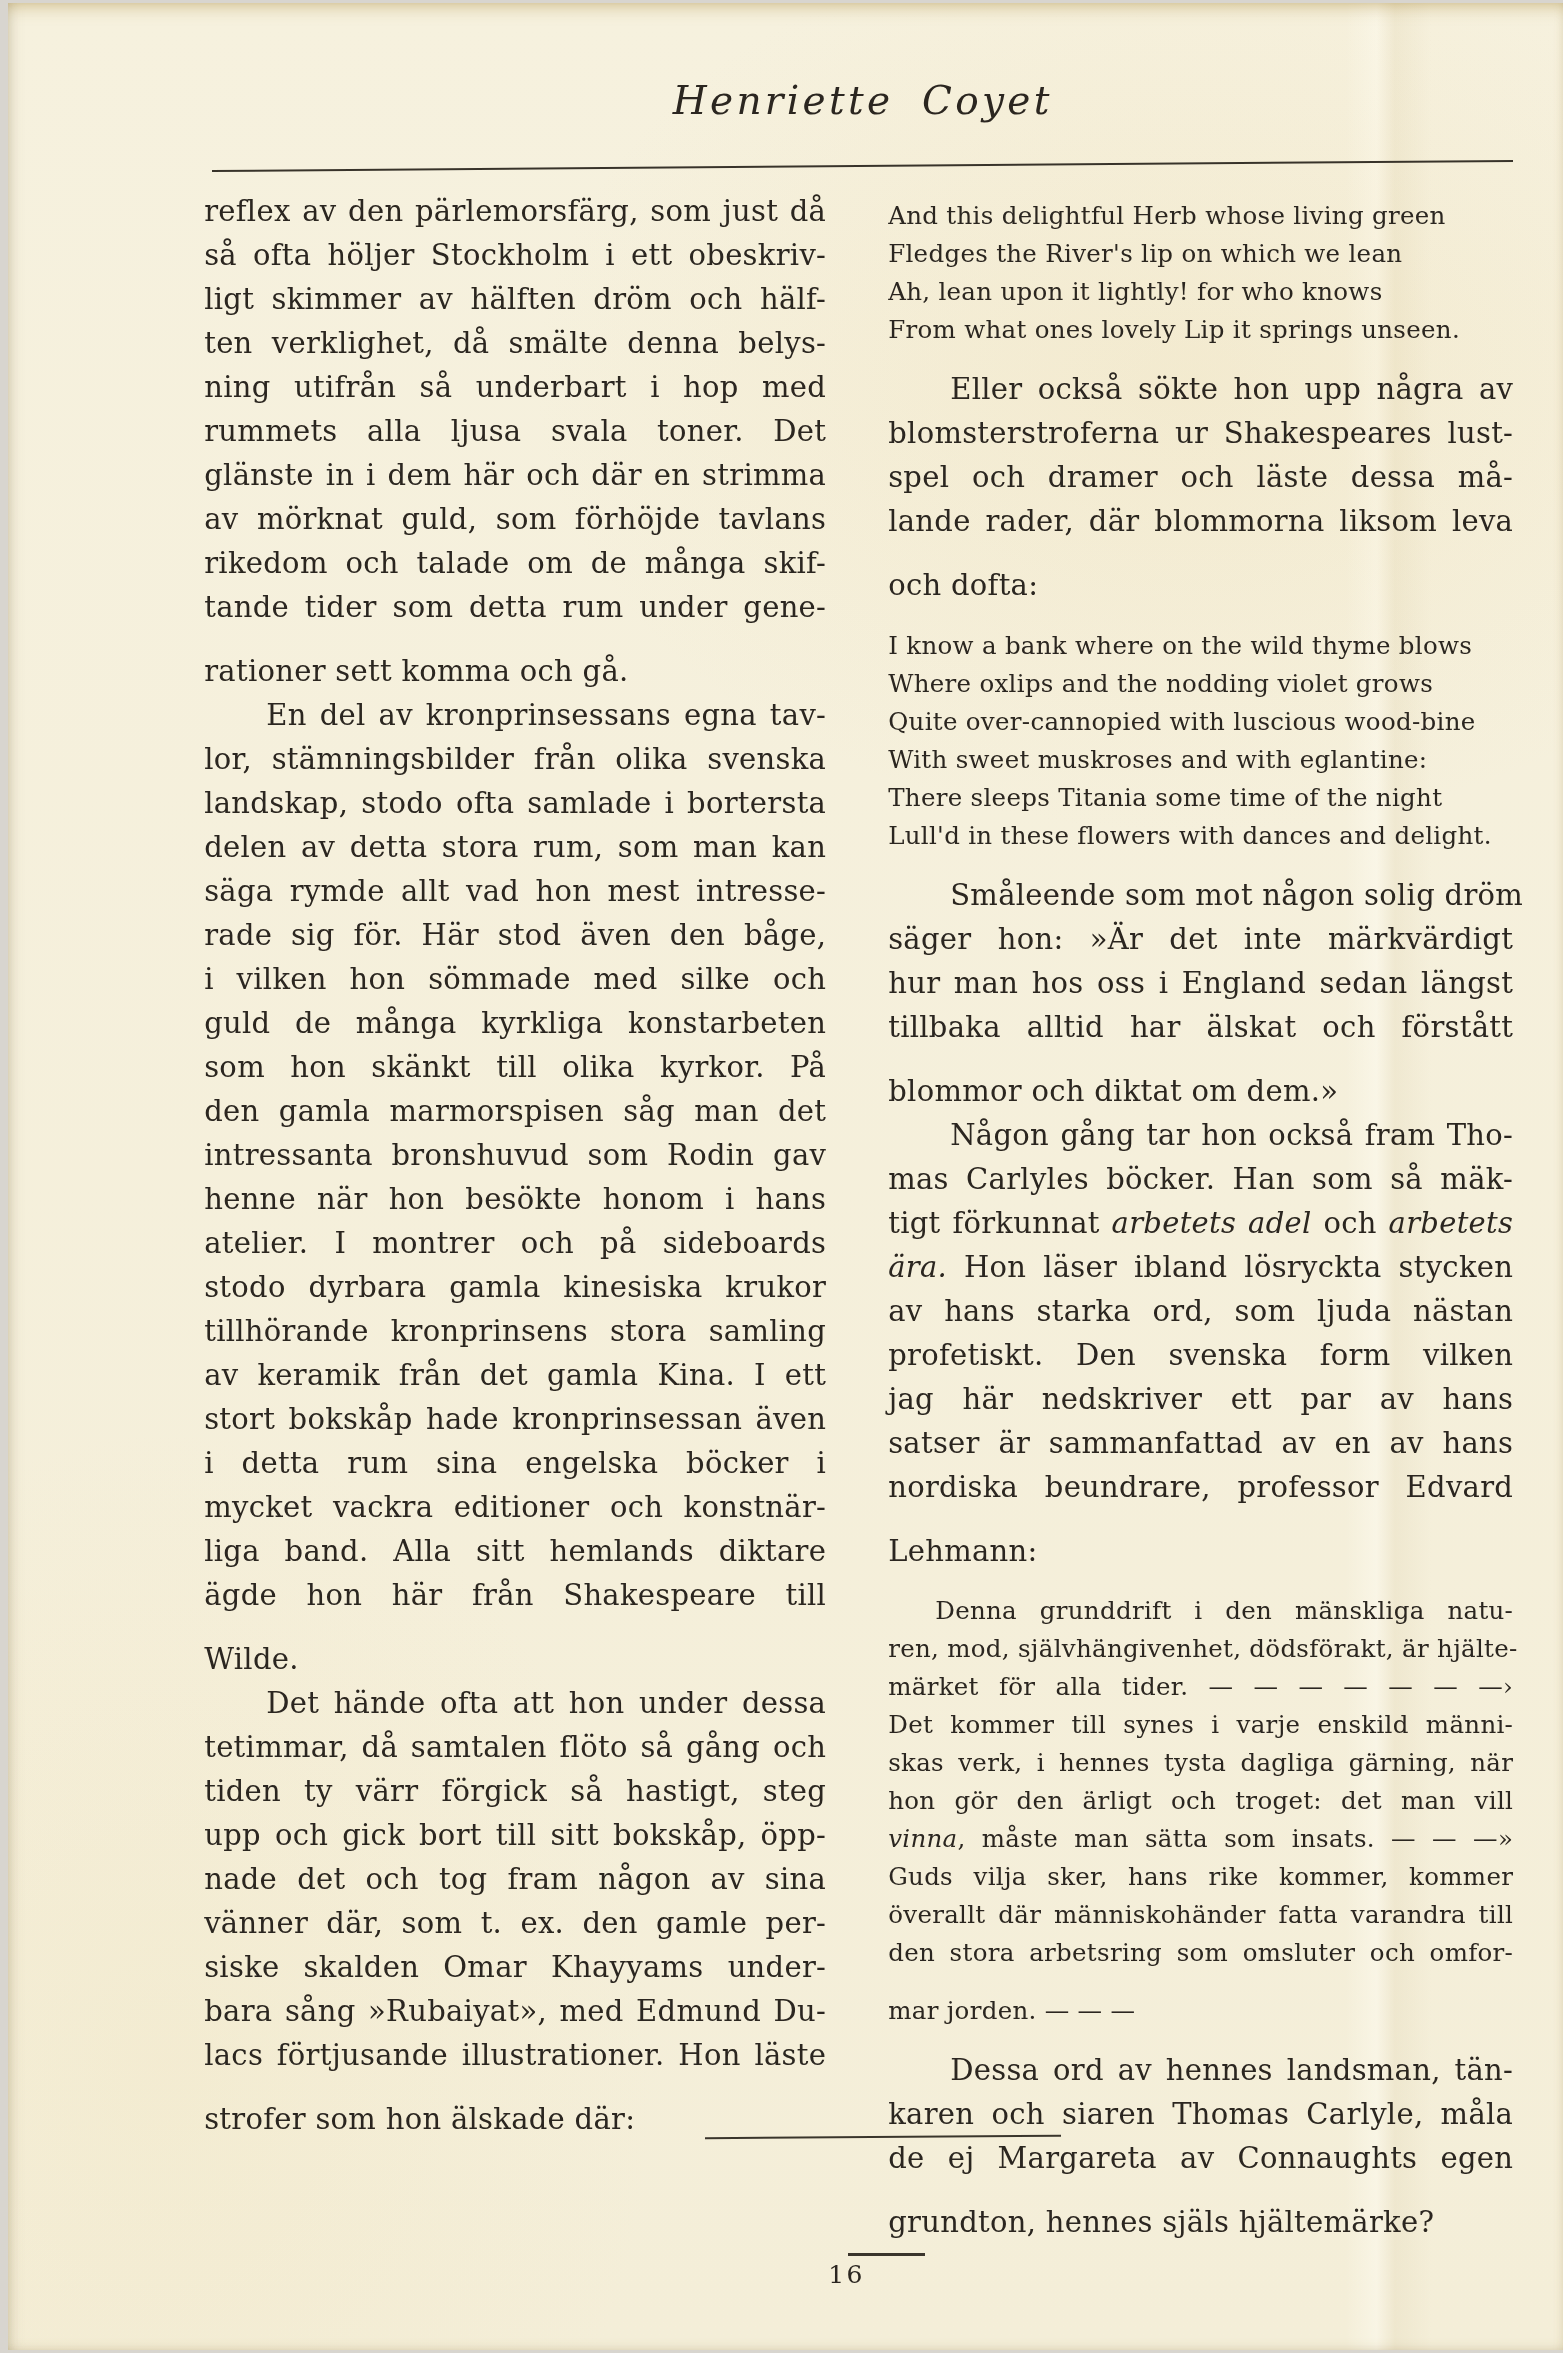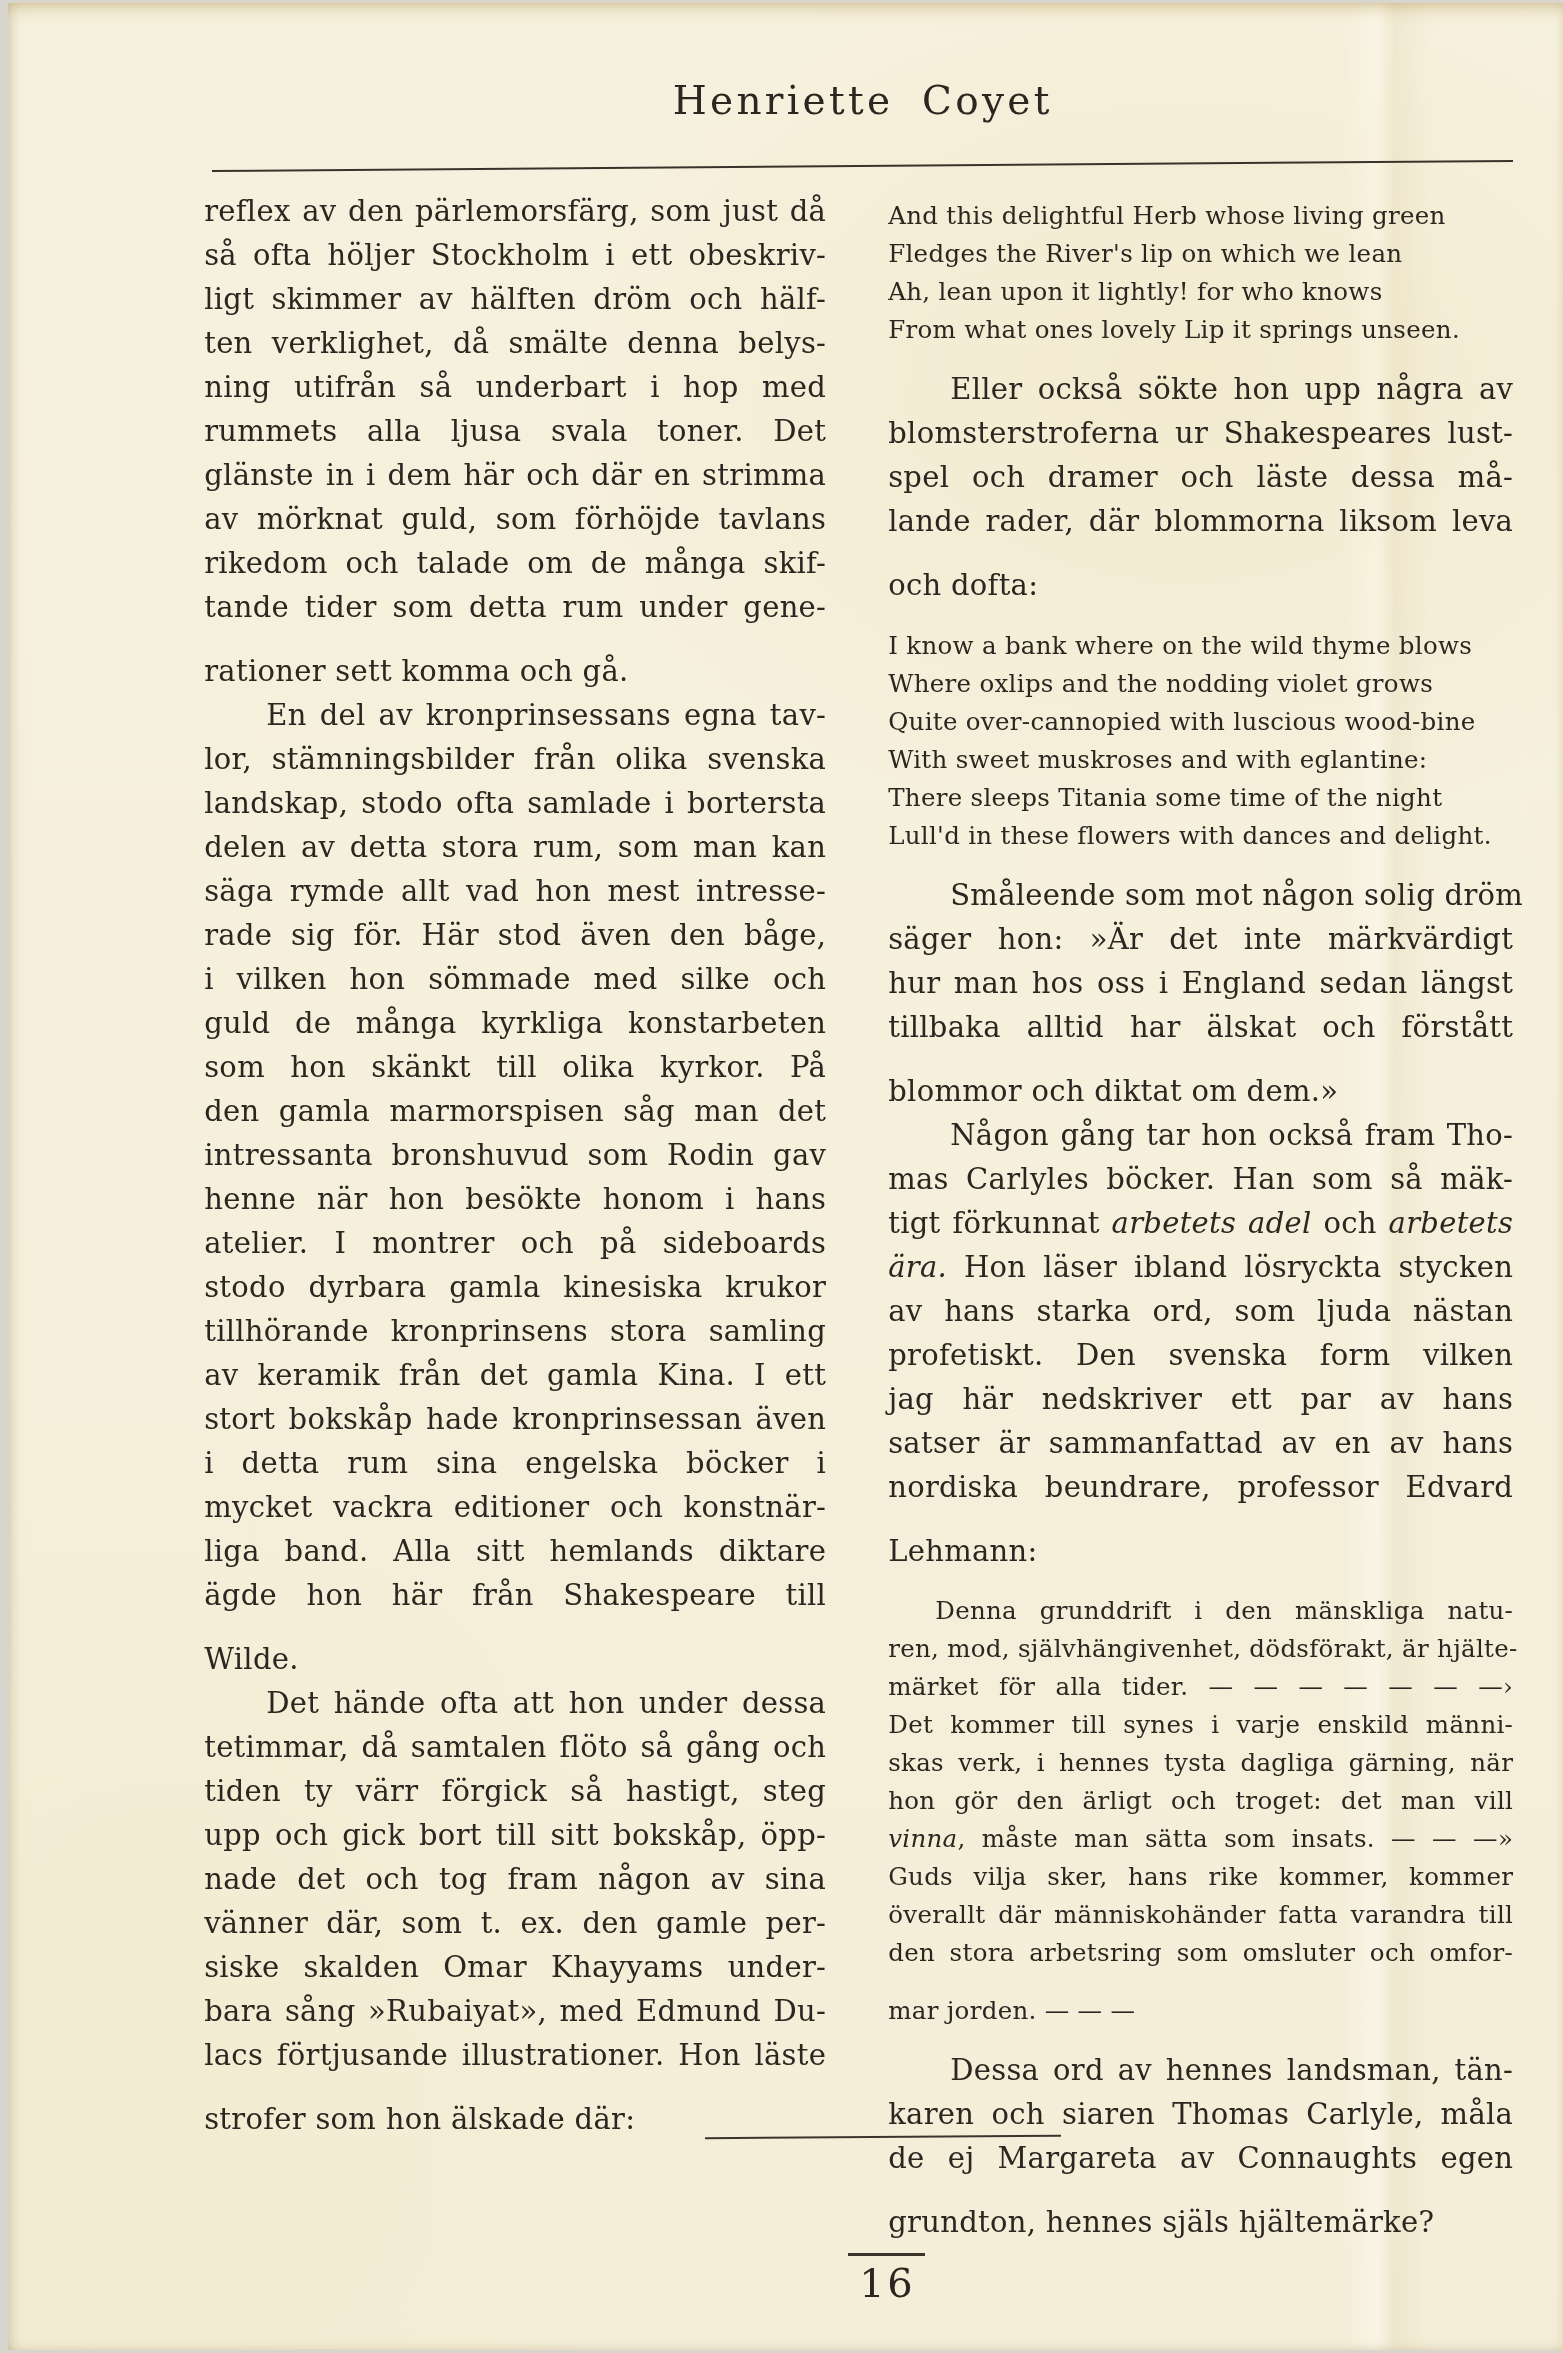--- a/index.html
+++ b/index.html
@@ -18,21 +18,21 @@
       linear-gradient(#f6f1de,#f4eed8);
     box-shadow:
       inset 0 13px 18px -11.4px rgba(168,136,58,0.55),
       inset 11.4px 0 14.7px -11.4px rgba(120,110,80,0.35),
       inset -4.9px 0 11.4px -8.2px rgba(150,130,80,0.25),
       inset 0 -8.2px 13px -9.8px rgba(150,130,80,0.30);
   }
   .page-header{
     position:absolute;left:204px;width:1301px;top:75px;
     text-align:center;
-    font-size:39px;letter-spacing:3.3px;word-spacing:13px;
+    font-style:italic;font-size:39px;letter-spacing:3.3px;word-spacing:13px;
     color:#2b2620;
   }
   .header-rule{
     position:absolute;left:204px;top:162px;width:1301px;height:2.4px;
     background:#38332a;transform:rotate(-0.45deg);
   }
   .col{
     position:absolute;top:186px;color:#2b2620;
     font-size:29px;line-height:44px;letter-spacing:0.3px;
   }
@@ -54,21 +54,21 @@
   .end-rule{
     position:absolute;left:697px;top:2133px;width:356px;height:2.4px;
     background:#3a352c;transform:rotate(-0.4deg);
   }
   .folio-rule{
     position:absolute;left:840px;top:2250px;width:77px;height:2.4px;
     background:#3a352c;
   }
   .folio{
     position:absolute;left:820px;top:2257px;width:118px;
-    text-align:center;font-size:40px;letter-spacing:2.4px;color:#2b2620;
+    text-align:left;font-size:25px;letter-spacing:2.4px;color:#2b2620;
   }
 </style>
 </head>
 <body>
 
 <div class="sheet">
   <div class="page-header">Henriette Coyet</div>
   <div class="header-rule"></div>
 
   <div class="col col-left">

